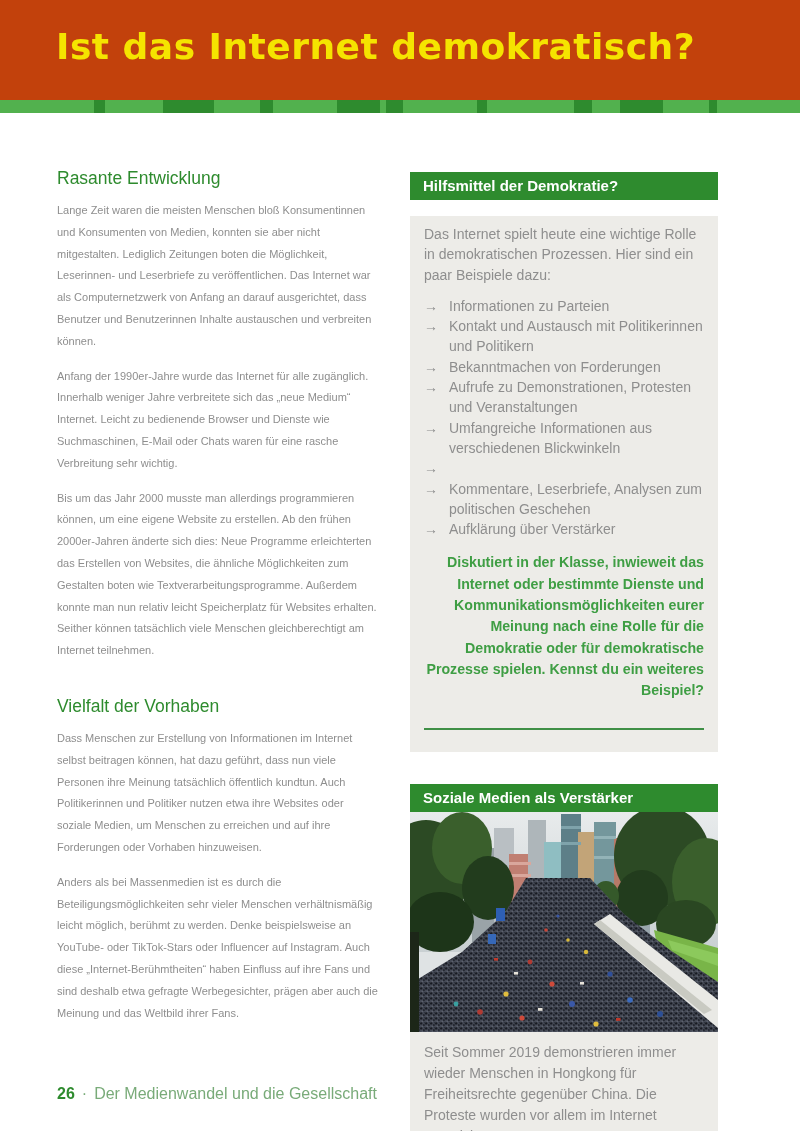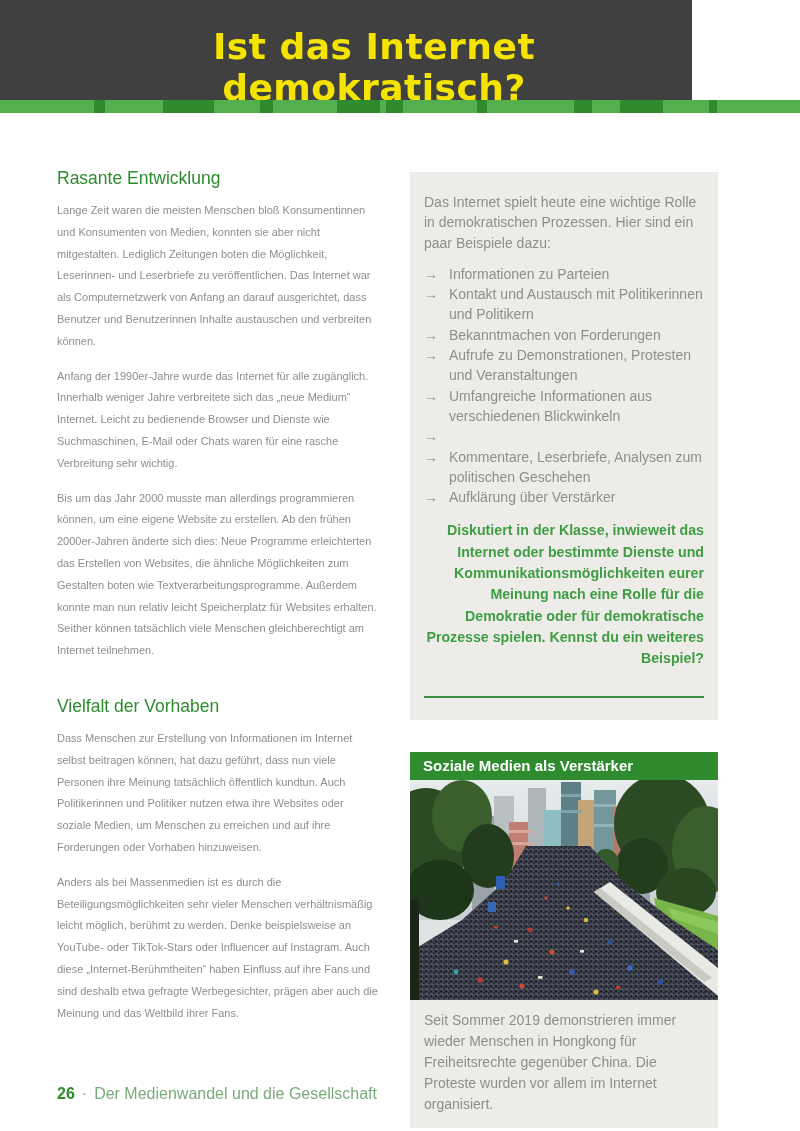--- a/index.html
+++ b/index.html
@@ -1,21 +1,21 @@
 <!DOCTYPE html>
 <html lang="de"><head>
 <meta charset="utf-8">
 <style>
   html,body{margin:0;padding:0;}
   body{
     width:800px;height:1131px;position:relative;background:#ffffff;
     font-family:"Liberation Sans", sans-serif;overflow:hidden;
   }
   
-  .header{position:absolute;top:0;left:0;width:692px;height:100px;background:#404040;text-align:center;}
+  .header{position:absolute;top:0;left:0;width:800px;height:100px;background:#c2410c;text-align:center;}
   .header-title{
     position:absolute;left:56px;top:26px;margin:0;
     font-size:36px;font-weight:bold;color:#f5e400;letter-spacing:.5px;
     font-family:"DejaVu Sans", sans-serif;
   }
   .pixel-strip{position:absolute;top:100px;left:0;width:800px;height:13px;background:#2e8b2e;}
   .pixel-block{position:absolute;top:0;height:13px;background:#52b14e;}
   
   .left-col{position:absolute;left:57px;top:168px;width:322px;}
   .section-heading{
@@ -24,21 +24,21 @@
   .body-text{
     margin:0 0 13px;font-size:11px;line-height:21.8px;color:#8e8e8e;hyphens:auto;
   }
   .section-2{margin-top:34px;}
   
   .right-col{position:absolute;left:410px;top:172px;width:308px;}
   .box-header{
     background:#2e8b2e;color:#ffffff;font-weight:bold;font-size:15px;
     padding:5px 13px 6px;
   }
-  .box-body{background:#edece8;padding:20px 14px 18px;}
+  .box-body{background:#edece8;padding:8px 14px 18px;margin-top:16px;}
   .box-intro{margin:0 0 11px;font-size:14px;line-height:20.3px;color:#8e8e8e;}
   .arrow-list{list-style:none;margin:0;padding:0;}
   .arrow-list li{display:flex;font-size:14px;line-height:20.3px;color:#8e8e8e;}
   .arrow-list .arrow{flex:none;width:25px;color:#8e8e8e;}
   .task-text{
     margin:13px 0 0;font-size:14.2px;line-height:21.3px;
     color:#3f9e44;font-weight:bold;text-align:right;
   }
   .write-line{height:2px;background:#3f8f46;margin:26px 0 4px;}
   .media-box{margin-top:32px;}
@@ -78,20 +78,21 @@
   <p class="body-text">Bis um das Jahr 2000 musste man allerdings programmieren können, um eine eigene Website zu erstellen. Ab den frühen 2000er-Jahren änderte sich dies: Neue Programme erleichterten das Erstellen von Websites, die ähnliche Möglichkeiten zum Gestalten boten wie Textverarbeitungsprogramme. Außerdem konnte man nun relativ leicht Speicherplatz für Websites erhalten. Seither können tatsächlich viele Menschen gleichberechtigt am Internet teilnehmen.</p>
 
   <h2 class="section-heading section-2">Vielfalt der Vorhaben</h2>
   <p class="body-text">Dass Menschen zur Erstellung von Informationen im Internet selbst beitragen können, hat dazu geführt, dass nun viele Personen ihre Meinung tatsächlich öffentlich kundtun. Auch Politikerinnen und Politiker nutzen etwa ihre Websites oder soziale Medien, um Menschen zu erreichen und auf ihre Forderungen oder Vorhaben hinzuweisen.</p>
   <p class="body-text">Anders als bei Massenmedien ist es durch die Beteiligungsmöglichkeiten sehr vieler Menschen verhältnismäßig leicht möglich, berühmt zu werden. Denke beispielsweise an YouTube- oder TikTok-Stars oder Influencer auf Instagram. Auch diese „Internet-Berühmtheiten“ haben Einfluss auf ihre Fans und sind deshalb etwa gefragte Werbegesichter, prägen aber auch die Meinung und das Weltbild ihrer Fans.</p>
 </div>
 
 <div class="right-col">
 
   <div class="info-box">
+    <div class="box-header">Hilfsmittel der Demokratie?</div>
     <div class="box-body">
       <p class="box-intro">Das Internet spielt heute eine wichtige Rolle in demokratischen Prozessen. Hier sind ein paar Beispiele dazu:</p>
       <ul class="arrow-list">
         <li>
             <span class="arrow">→</span>
             <span>Informationen zu Parteien</span>
           </li>
         <li>
             <span class="arrow">→</span>
             <span>Kontakt und Austausch mit Politikerinnen und Politikern</span>

